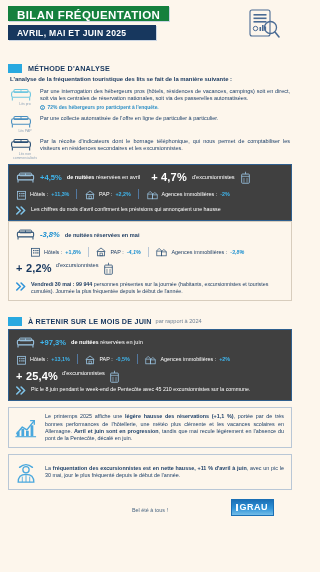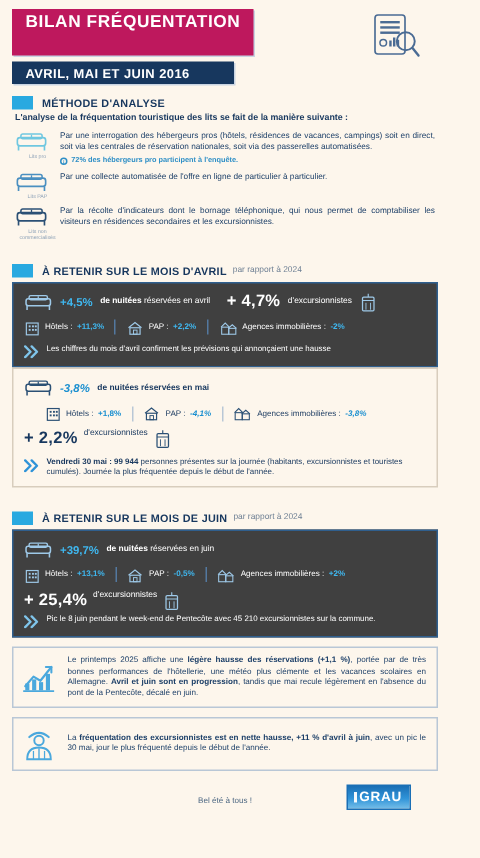--- a/index.html
+++ b/index.html
@@ -11,26 +11,26 @@
     font-size:5px;
     overflow:hidden;
     position:relative;
   }
   .page { width:300px; height:572px; position:relative; background:#fdf6ec; }
 
   
   .header { padding:6px 0 0 0; position:relative; height:48px; }
   .title-bar {
     display:inline-block;
-    background:#be185d;
+    background:#15803d;
     color:#ffffff;
     font-weight:bold;
     font-size:11.5px;
     letter-spacing:0.4px;
-    padding:3px 9px 16px 9px;
+    padding:3px 9px 0 9px;
     margin-left:8px;
     box-shadow:1px 1px 0 #c9d4e2;
   }
   .subtitle-bar {
     display:inline-block;
     background:#17375e;
     color:#ffffff;
     font-weight:bold;
     font-size:8.6px;
     letter-spacing:0.3px;
@@ -108,21 +108,21 @@
                 vertical-align:-1px; opacity:.95; }
   svg { display:block; }
 </style>
 </head>
 <body>
 
 <div class="page">
 
   <div class="header">
     <div class="title-bar">BILAN FRÉQUENTATION</div>
-    <div class="subtitle-bar">AVRIL, MAI ET JUIN 2016</div>
+    <div class="subtitle-bar">AVRIL, MAI ET JUIN 2025</div>
     <div class="header-icon">
       <svg width="40" height="36" viewBox="0 0 40 36">
         <rect x="8" y="2" width="20" height="26" rx="2" fill="#fdf6ec" stroke="#4a6b94" stroke-width="1.1"></rect>
         <rect x="11.5" y="6" width="13" height="1.6" fill="#4a6b94"></rect>
         <rect x="11.5" y="9.5" width="13" height="1.6" fill="#4a6b94"></rect>
         <rect x="11.5" y="13" width="13" height="1.6" fill="#4a6b94"></rect>
         <circle cx="13.5" cy="20.5" r="2.2" fill="none" stroke="#4a6b94" stroke-width="1"></circle>
         <rect x="17.5" y="19" width="1.6" height="4" fill="#4a6b94"></rect>
         <rect x="20" y="17" width="1.6" height="6" fill="#4a6b94"></rect>
         <rect x="22.5" y="18.5" width="1.6" height="4.5" fill="#4a6b94"></rect>
@@ -183,25 +183,20 @@
         <line x1="3" y1="13" x2="3" y2="17" stroke="#2b5075" stroke-width="1.4"></line>
         <line x1="25" y1="13" x2="25" y2="17" stroke="#2b5075" stroke-width="1.4"></line>
       </svg>
       <span class="m-cap">Lits non commercialisés</span>
     </div>
     <div style="flex:1">
       <div class="m-txt">Par la récolte d'indicateurs dont le bornage téléphonique, qui nous permet de comptabiliser les visiteurs en résidences secondaires et les excursionnistes.</div>
     </div>
   </div>
 
-  <div class="sec-head">
-    <span class="sec-chip"></span>
-    <span class="sec-title">À RETENIR SUR LE MOIS D'AVRIL</span>
-    <span class="sec-sub">par rapport à 2024</span>
-  </div>
 
   <div class="panel dark">
     <div class="big-row">
       <span>
         <svg width="19" height="13" viewBox="0 0 28 19">
           <rect x="2" y="6" width="24" height="7" rx="2.2" fill="none" stroke="#9ec9e8" stroke-width="1.5"></rect>
           <rect x="5" y="3" width="18" height="4" rx="1.6" fill="none" stroke="#9ec9e8" stroke-width="1.4"></rect>
           <line x1="14" y1="3.5" x2="14" y2="6.5" stroke="#9ec9e8" stroke-width="1.2"></line>
           <line x1="3" y1="13" x2="3" y2="17" stroke="#9ec9e8" stroke-width="1.5"></line>
           <line x1="25" y1="13" x2="25" y2="17" stroke="#9ec9e8" stroke-width="1.5"></line>
@@ -379,21 +374,21 @@
     <div class="big-row">
       <span>
         <svg width="19" height="13" viewBox="0 0 28 19">
           <rect x="2" y="6" width="24" height="7" rx="2.2" fill="none" stroke="#9ec9e8" stroke-width="1.5"></rect>
           <rect x="5" y="3" width="18" height="4" rx="1.6" fill="none" stroke="#9ec9e8" stroke-width="1.4"></rect>
           <line x1="14" y1="3.5" x2="14" y2="6.5" stroke="#9ec9e8" stroke-width="1.2"></line>
           <line x1="3" y1="13" x2="3" y2="17" stroke="#9ec9e8" stroke-width="1.5"></line>
           <line x1="25" y1="13" x2="25" y2="17" stroke="#9ec9e8" stroke-width="1.5"></line>
         </svg>
       </span>
-      <span class="big-pct val-up">+39,7%</span>
+      <span class="big-pct val-up">+97,3%</span>
       <span class="big-lbl">
         <b>de nuitées</b>
         <span>réservées en juin</span>
       </span>
     </div>
 
     <div class="sub-row">
       <span class="sub-cell">
         <span>
           <svg width="11" height="11" viewBox="0 0 14 14">

